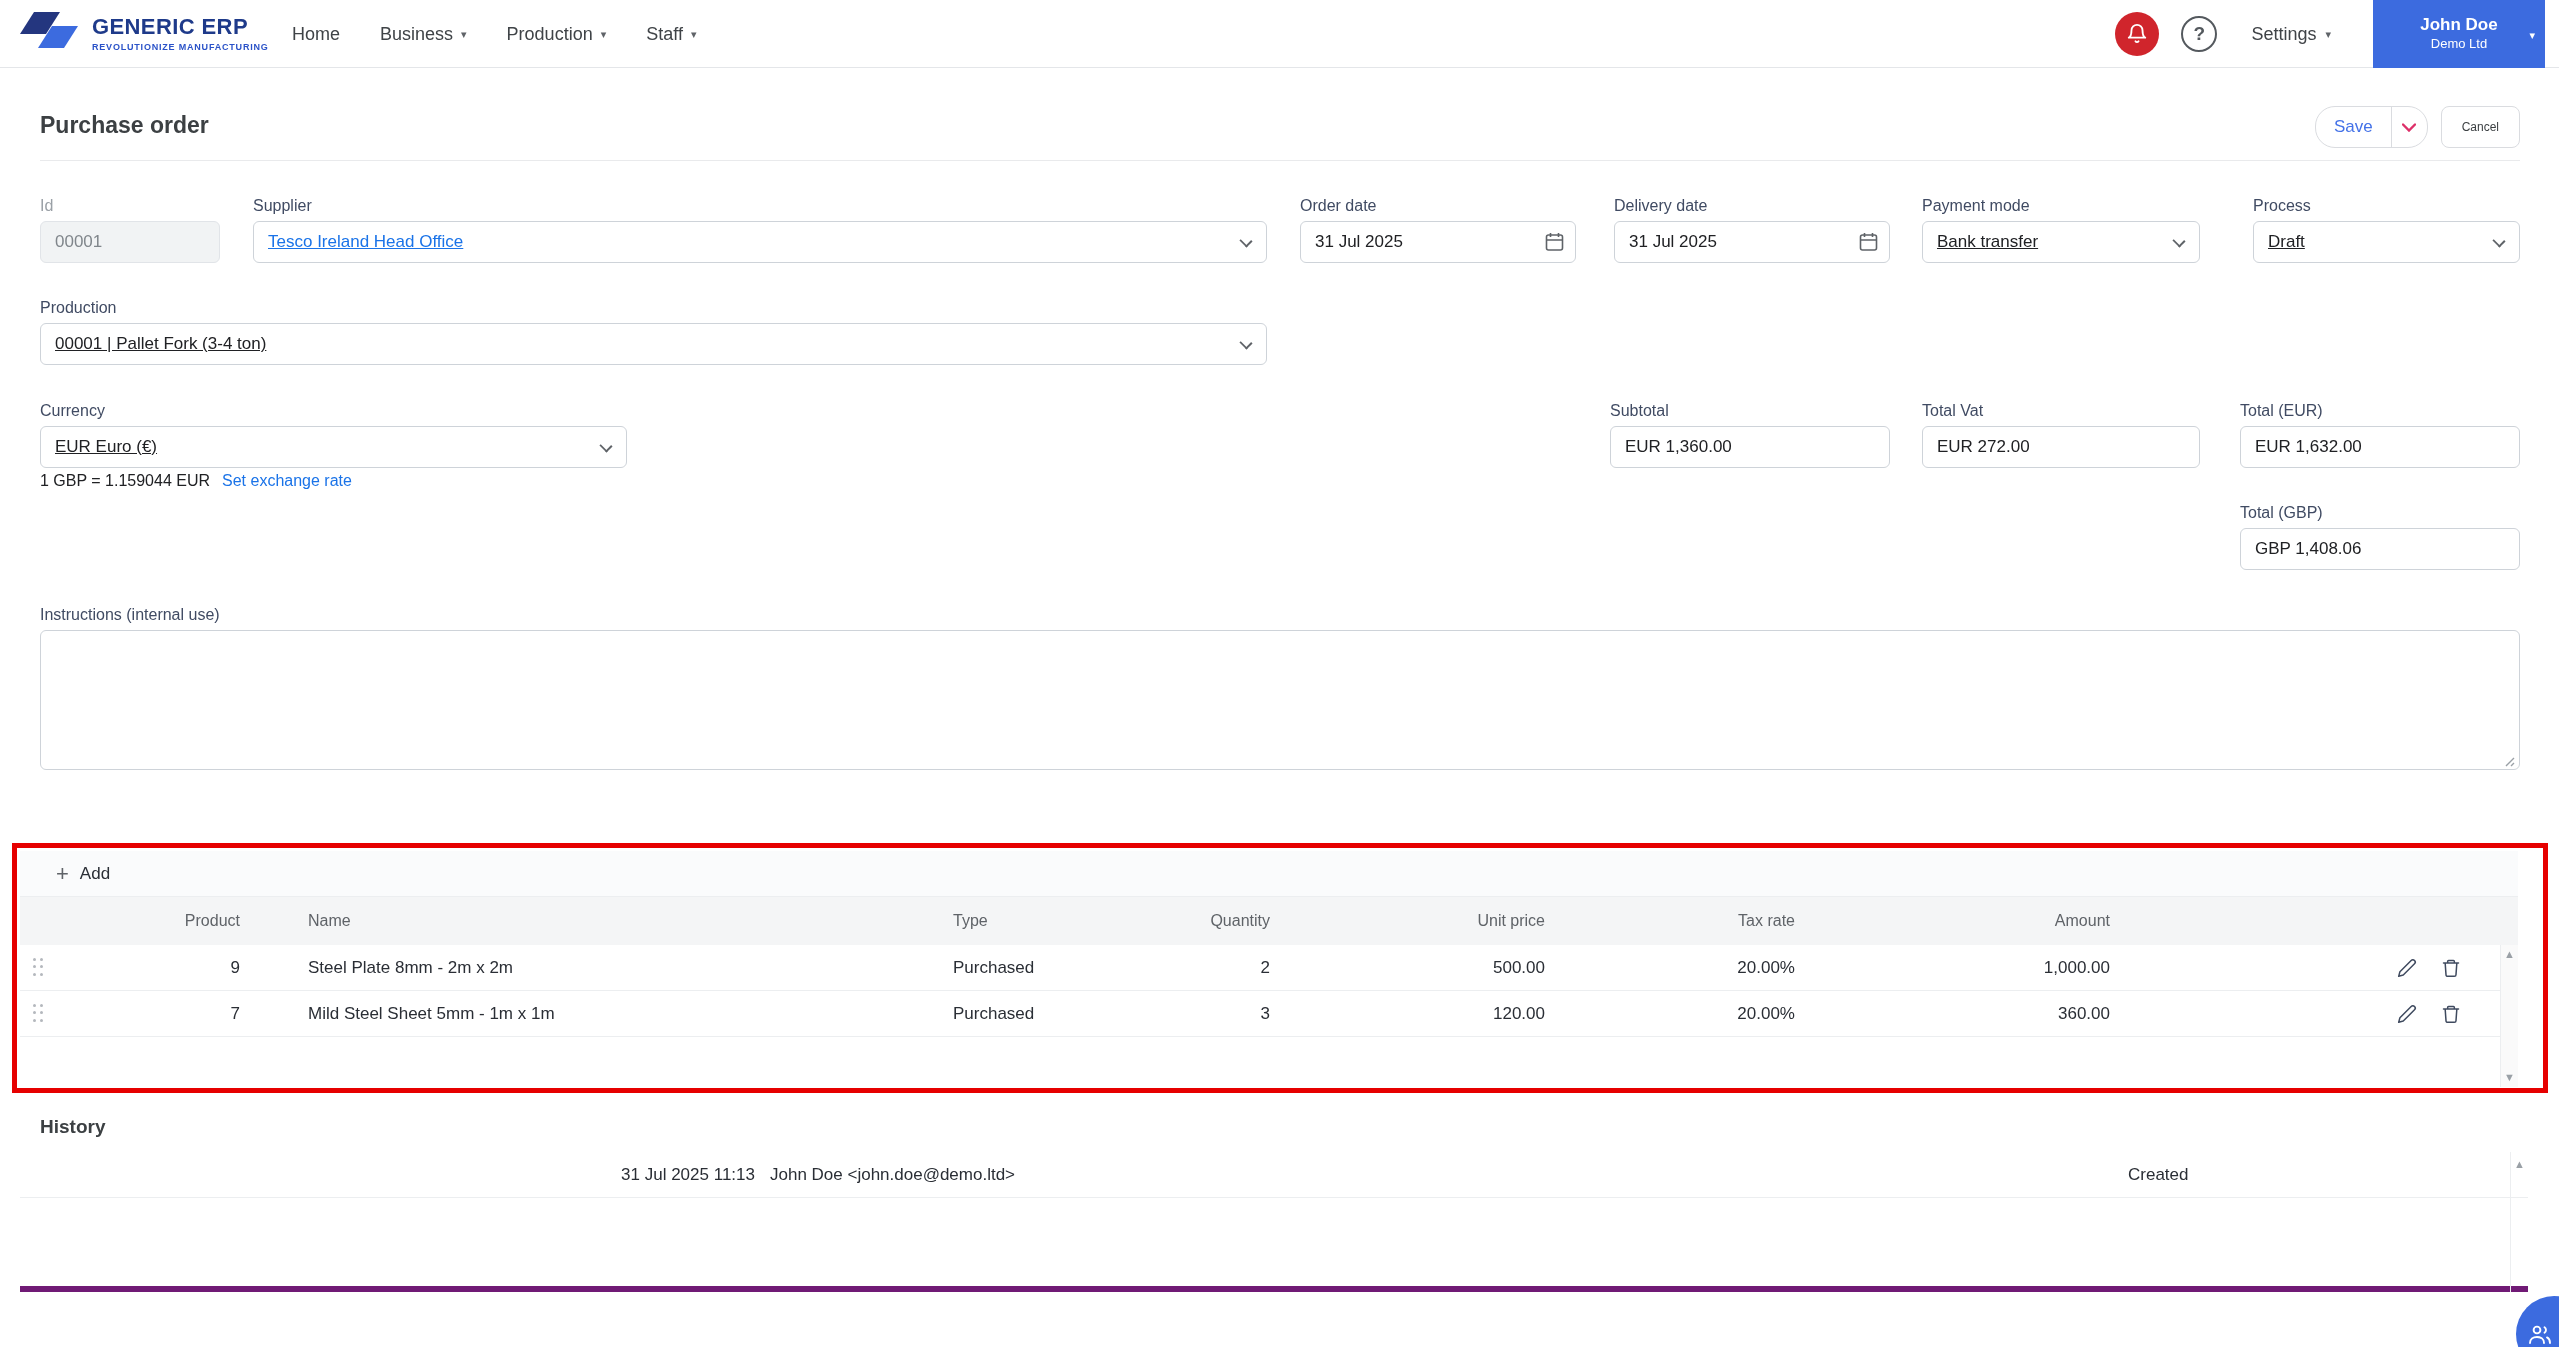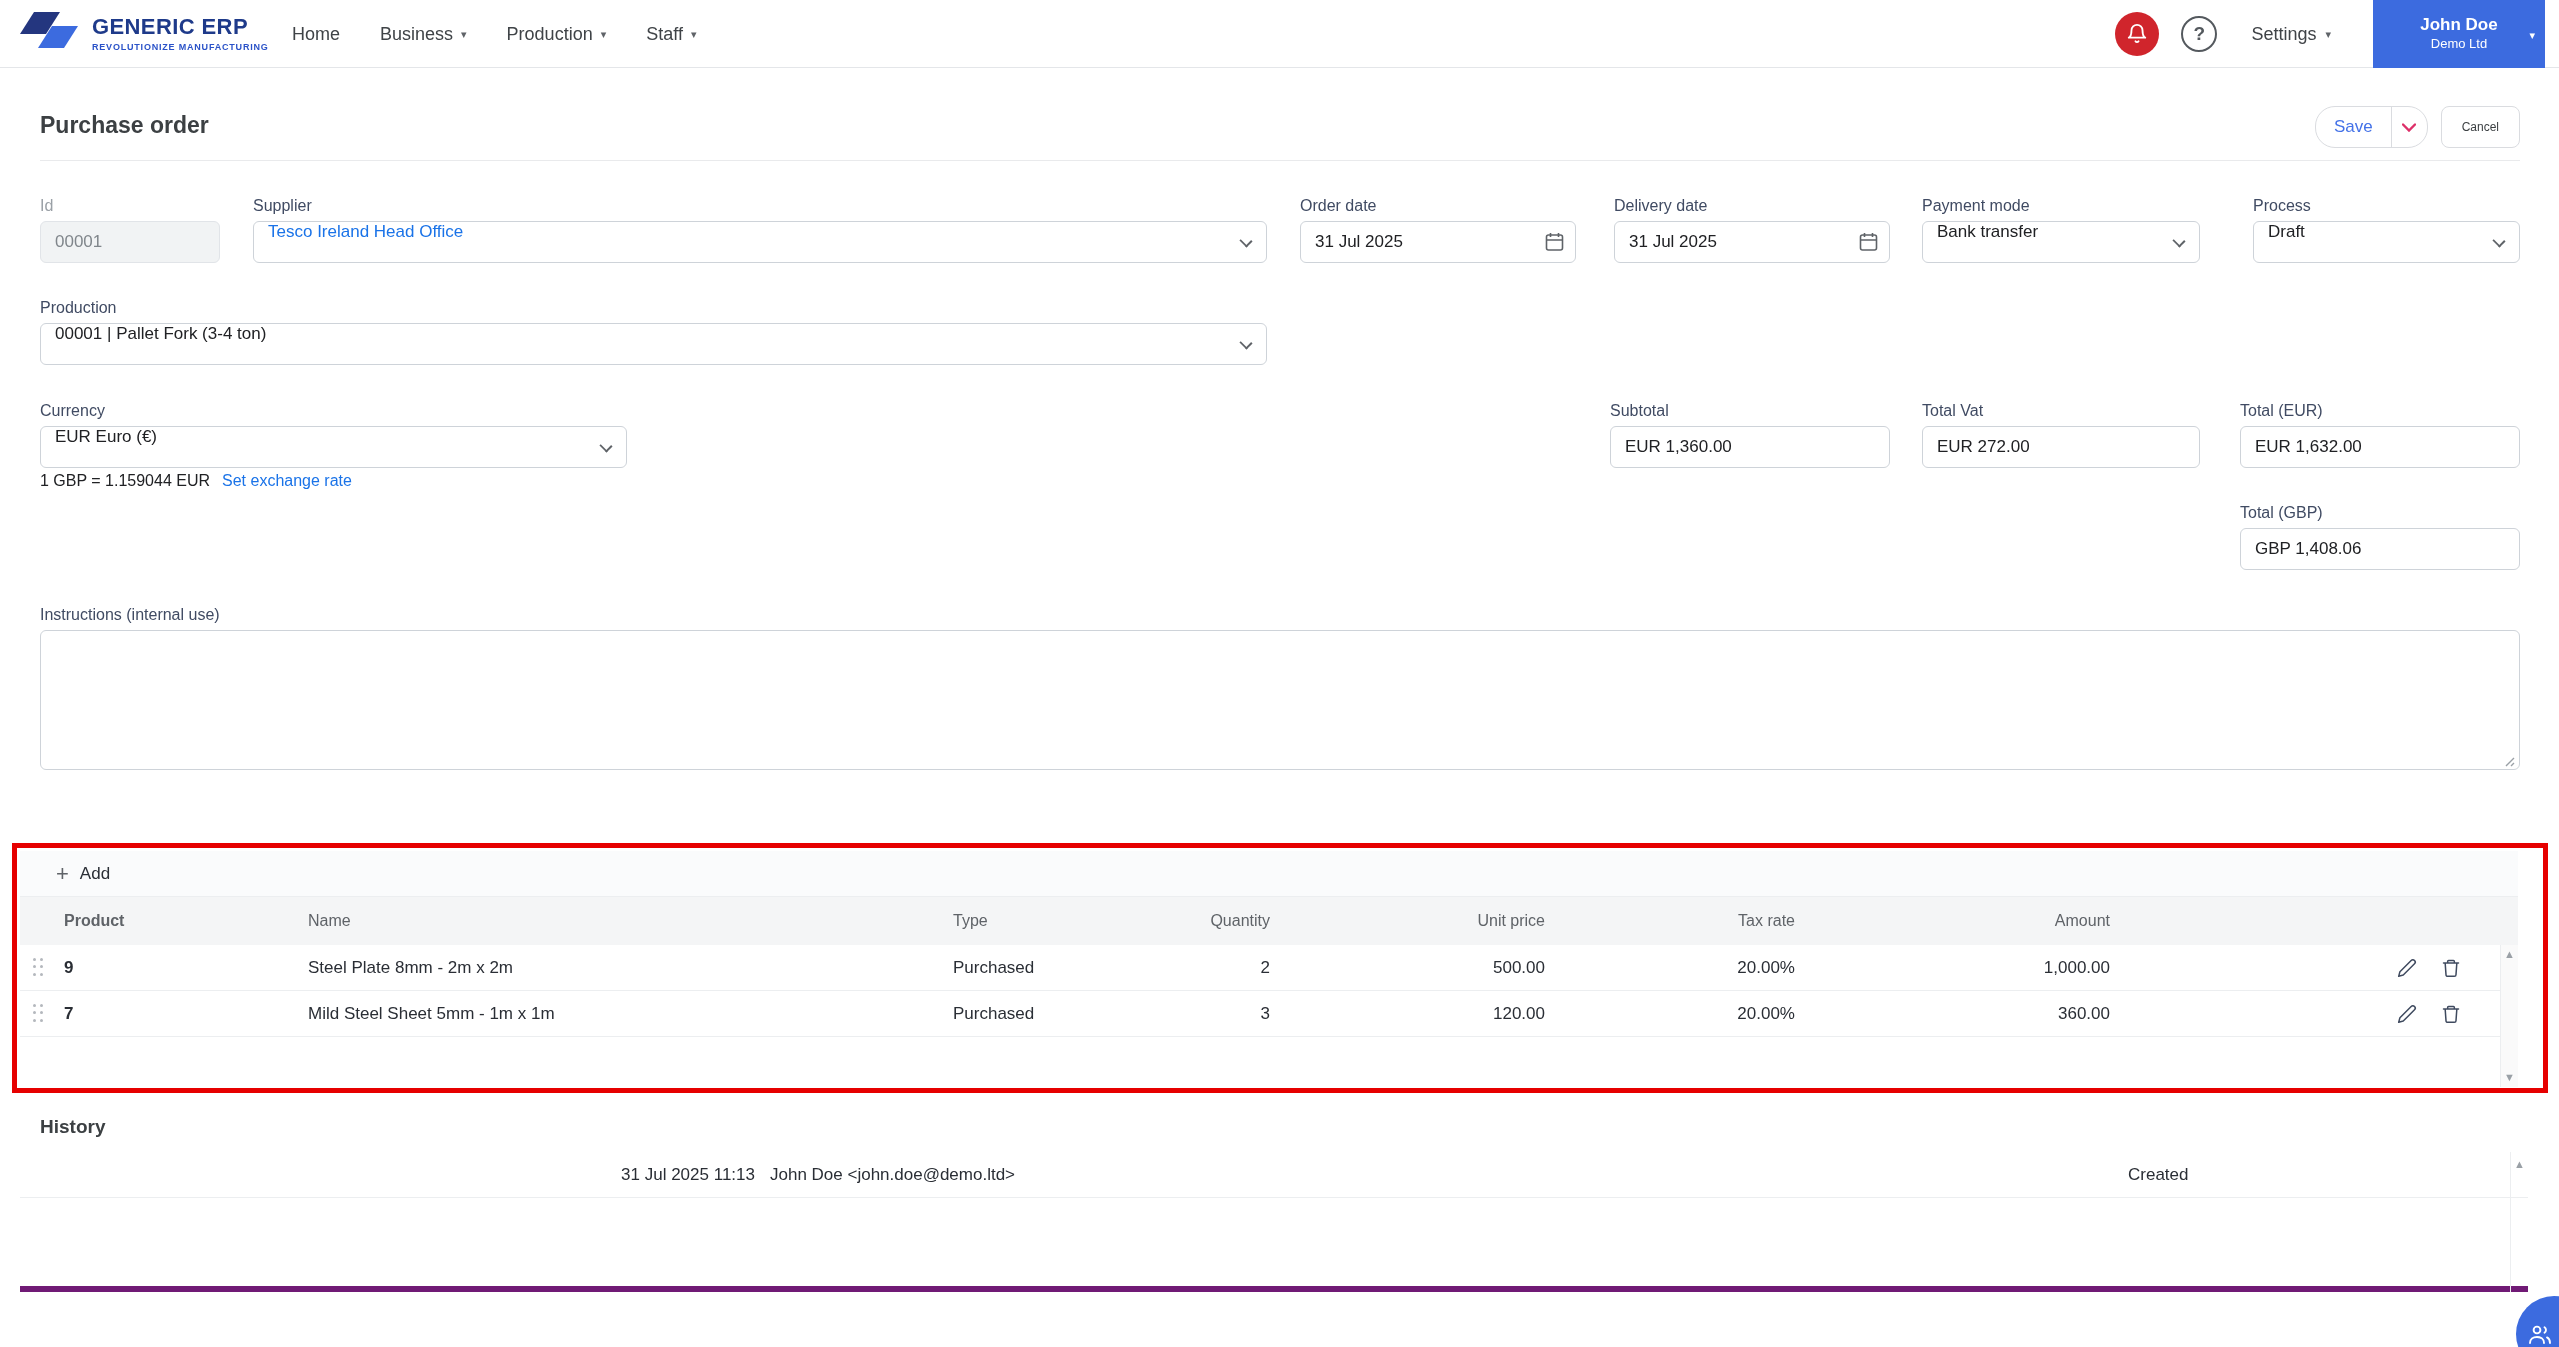--- a/index.html
+++ b/index.html
@@ -42,21 +42,21 @@
   .title-divider { position:absolute; left:40px; top:160px; width:2480px; height:1px; background:#e9eaec; }
 
   
   .fld { position:absolute; }
   .fld label { display:block; font-size:16px; color:#404b63; margin-bottom:6px; }
   .fld.disabled label { color:#9aa0a6; }
   .inp { width:100%; height:42px; border:1px solid #ced3d9; border-radius:6px; background:#fff;
     padding:0 14px; font-size:17px; color:#202124; font-family:inherit; outline:none; }
   .fld.disabled .inp { background:#f1f3f4; border-color:#e1e4e8; color:#80868b; }
   .sel { width:100%; height:42px; border:1px solid #ced3d9; border-radius:6px; background:#fff;
-    padding:0 40px 0 14px; font-size:17px; display:flex; align-items:flex-start; position:relative; cursor:pointer; }
+    padding:0 40px 0 14px; font-size:17px; display:flex; align-items:center; position:relative; cursor:pointer;text-decoration:underline; }
   .sel .chev { position:absolute; right:15px; top:14px; width:10px; height:10px;
     border-right:2px solid #5f6368; border-bottom:2px solid #5f6368; transform:rotate(45deg) scale(1,.85); }
   .sel.blue-val { color:#1a73e8; }
   .date-ic { position:absolute; right:12px; top:11px; }
   .exch-note { position:absolute; left:40px; top:472px; font-size:16px; color:#202124; }
   .exch-note a { color:#1a73e8; text-decoration:none; margin-left:12px; cursor:pointer; }
   .fld textarea { width:100%; height:140px; border:1px solid #ced3d9; border-radius:6px; resize:none;
     font-family:inherit; font-size:17px; padding:10px 14px; outline:none; }
   .resize-grip { position:absolute; right:5px; bottom:7px; pointer-events:none; }
 
@@ -64,21 +64,21 @@
   .annotation-box { position:absolute; left:12px; top:843px; width:2536px; height:250px;
     border:5px solid #e60000; pointer-events:none; z-index:5; }
   .items { position:absolute; left:20px; top:851px; width:2498px; height:236px; background:#fff; }
   .add-bar { height:46px; background:#fafbfc; border-bottom:1px solid #eceef0; display:flex; align-items:center; }
   .add-btn { display:flex; align-items:center; gap:11px; margin-left:36px; font-size:17px; color:#2a2e35; cursor:pointer; }
   .add-plus { font-size:22px; color:#5f6368; font-weight:400; line-height:1; }
   .igrid { display:grid; grid-template-columns:44px 176px 690px 180px 160px 275px 250px 315px 1fr; align-items:center; }
   .items-head { height:48px; background:#f4f5f6; font-size:16px; color:#5f6368; padding-right:18px; }
   .items-body { position:relative; height:142px; }
   .irow { height:46px; border-bottom:1px solid #eceef0; font-size:17px; color:#2a2e35; padding-right:18px; }
-  .c-center { text-align:left;font-weight:bold; } .c-right { text-align:right; }
+  .c-center { text-align:right; } .c-right { text-align:right; }
   .c-name { padding-left:68px; } .c-type { padding-left:23px; }
   .actions { display:flex; justify-content:flex-end; gap:22px; padding-right:38px; }
   .icon-btn { width:22px; height:22px; cursor:pointer; display:flex; align-items:center; justify-content:center; }
   .drag { width:14px; height:20px; margin-left:13px; display:grid; grid-template-columns:4px 4px; gap:3px; cursor:grab; }
   .drag i { width:3px; height:3px; border-radius:50%; background:#b4b8bd; }
   .vscroll { position:absolute; right:0; top:0; width:18px; background:#fafafa; border-left:1px solid #eceef0;
     display:flex; flex-direction:column; justify-content:space-between; align-items:center; padding:4px 0; }
   .vscroll span { font-size:11px; color:#9aa0a6; line-height:1; cursor:pointer; }
 
   

